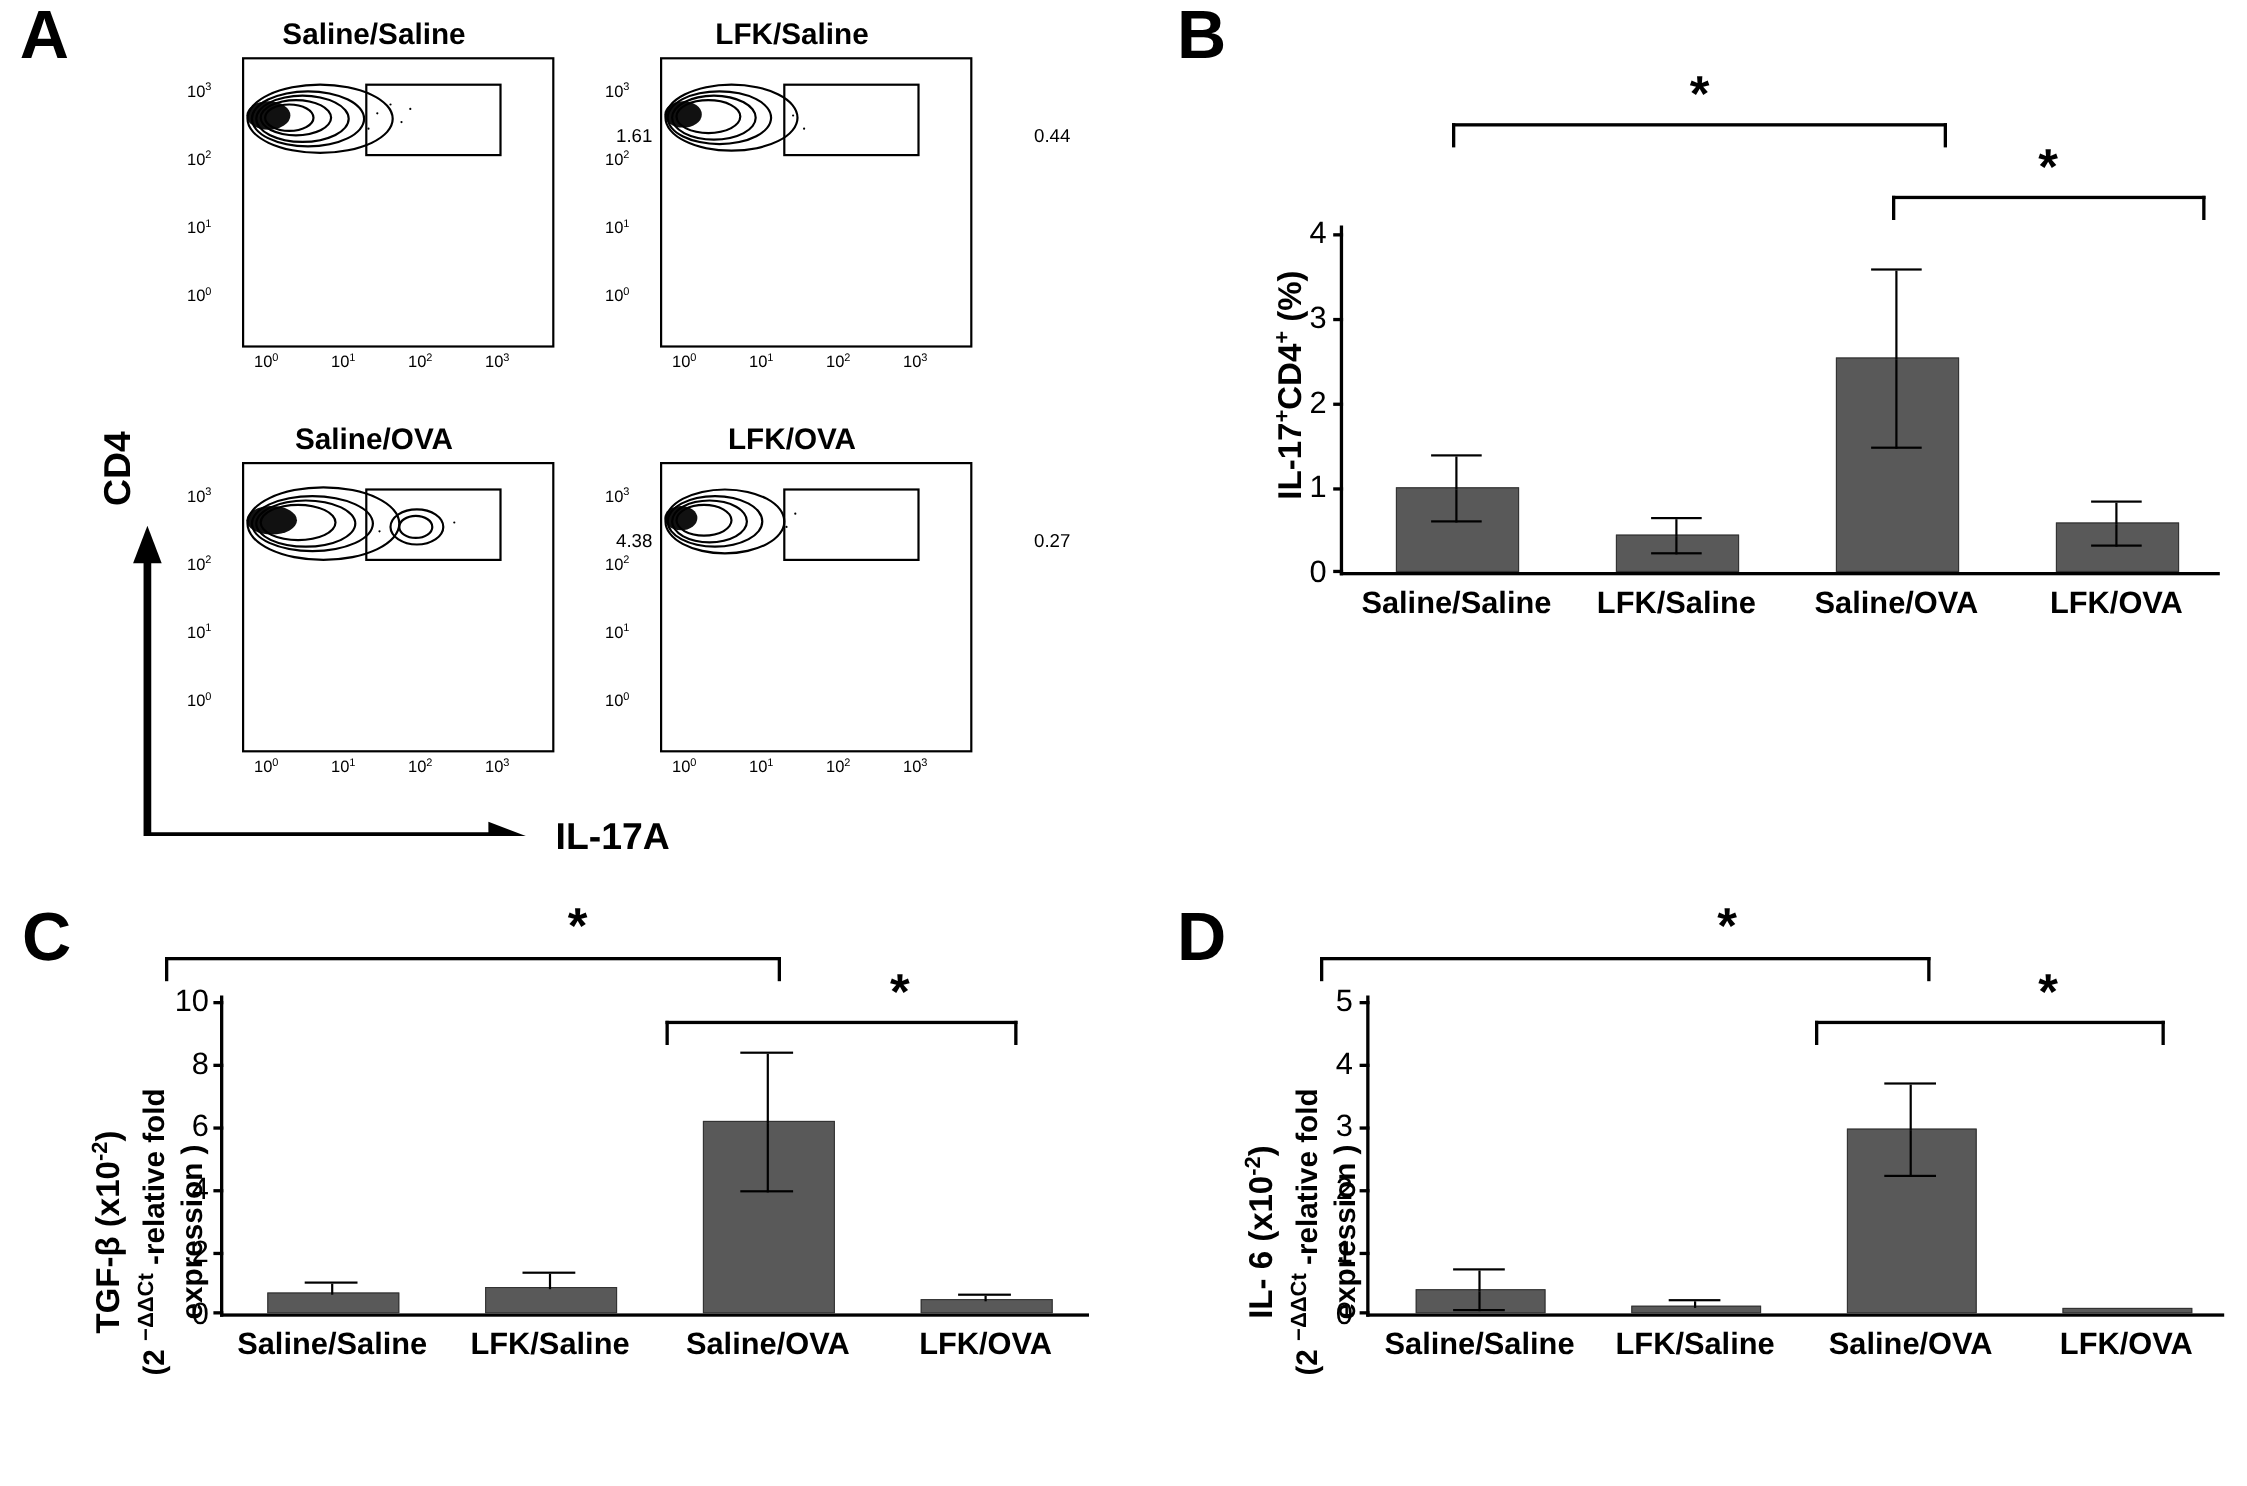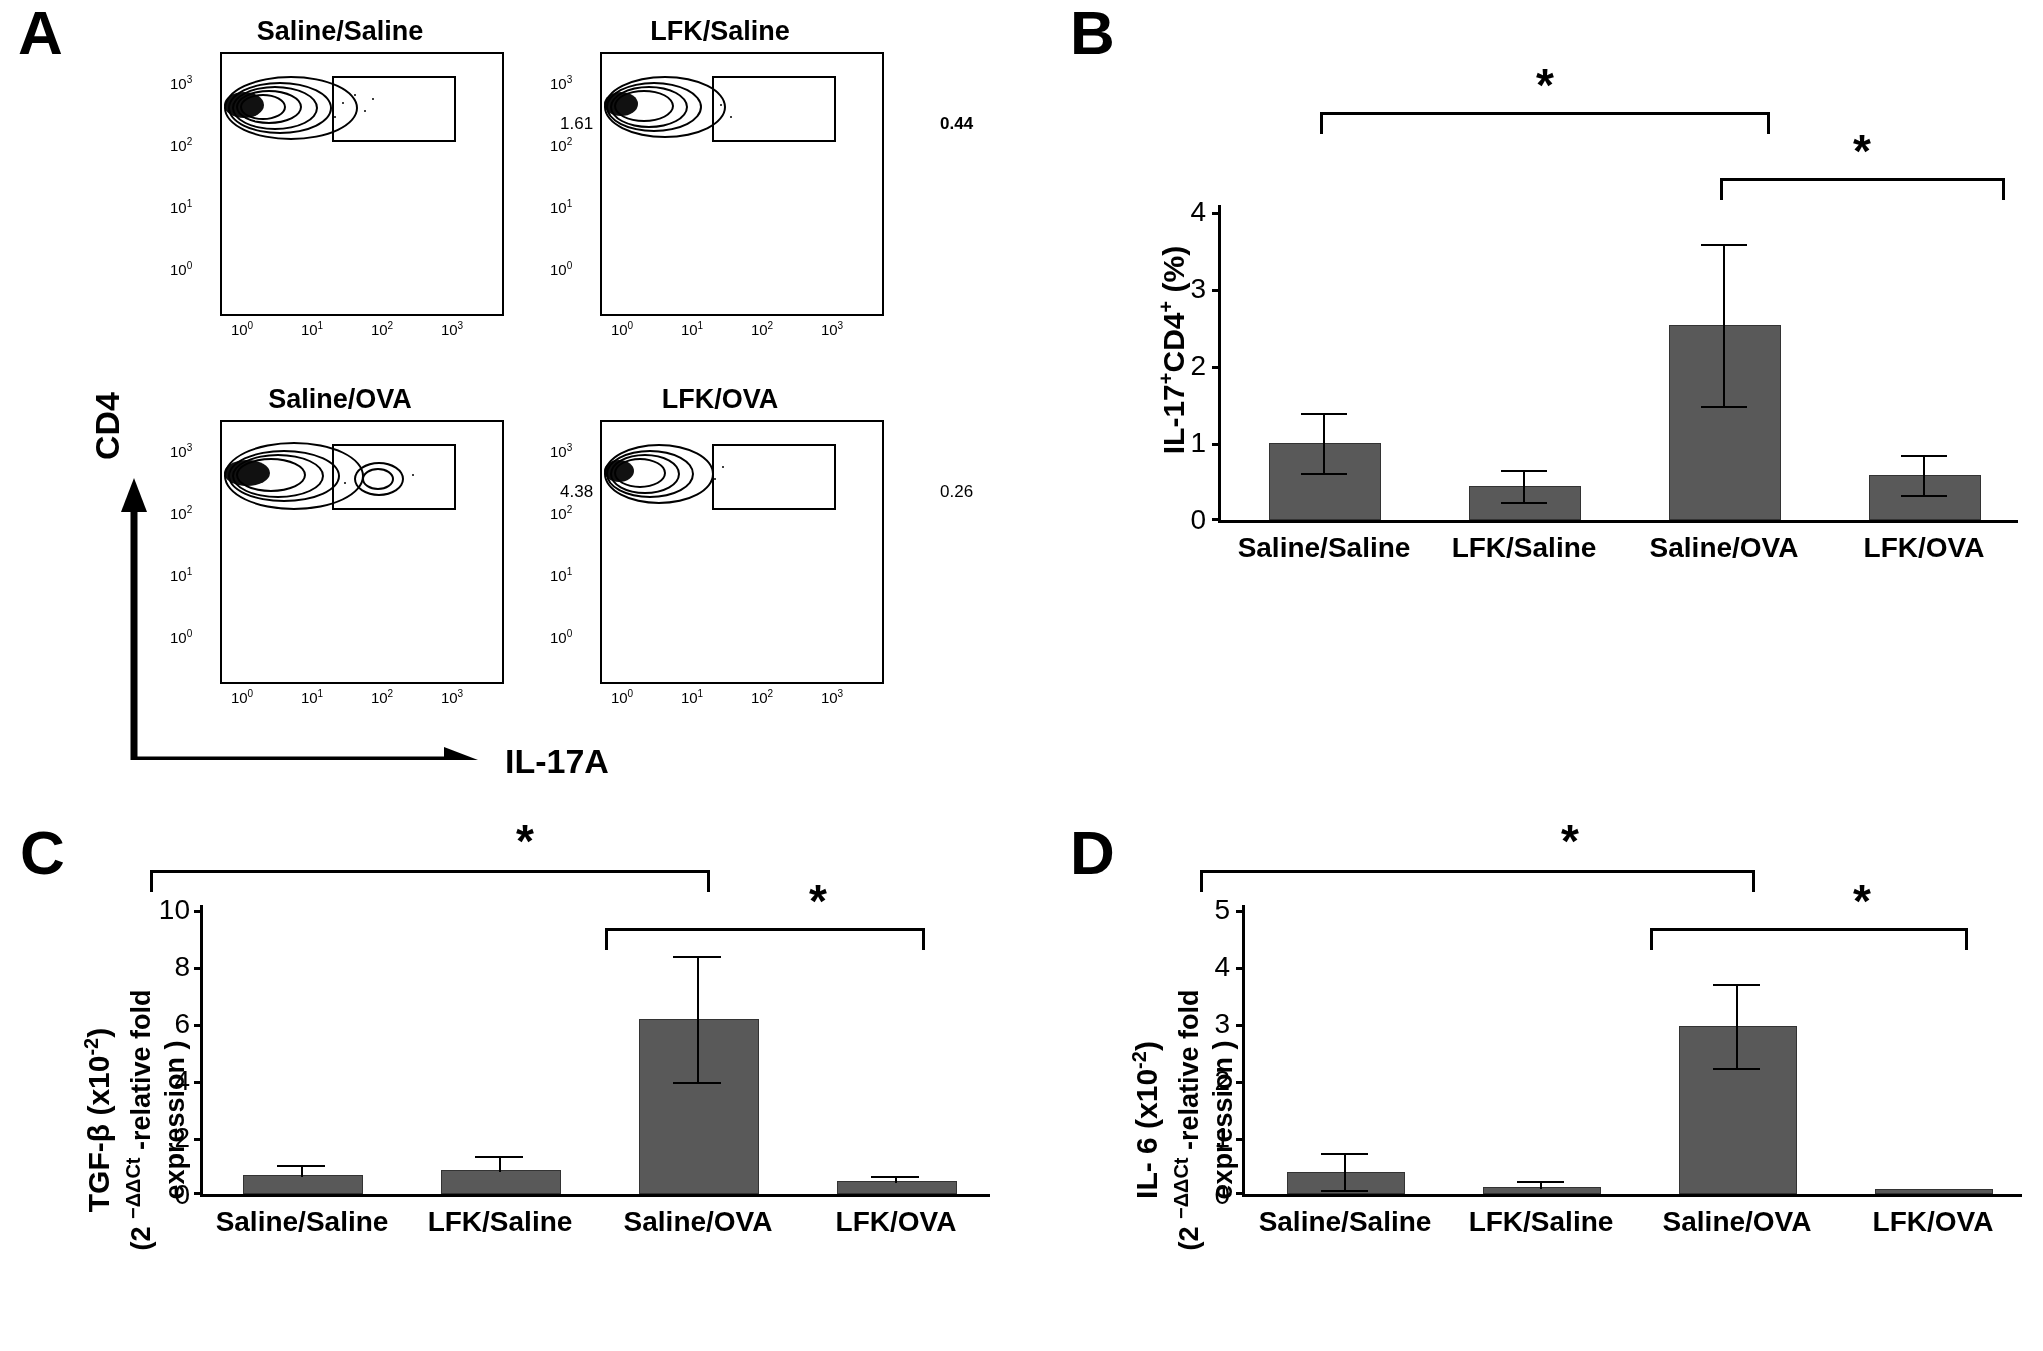--- a/index.html
+++ b/index.html
@@ -95,21 +95,21 @@
       <div class="gate" style="left:110px;top:22px;width:120px;height:62px;"></div>
       <div class="tickmark-y" style="top:30px;"></div>
       <div class="tickmark-y" style="top:92px;"></div>
       <div class="tickmark-y" style="top:154px;"></div>
       <div class="tickmark-y" style="top:216px;"></div>
       <div class="tickmark-x" style="left:22px;"></div>
       <div class="tickmark-x" style="left:92px;"></div>
       <div class="tickmark-x" style="left:162px;"></div>
       <div class="tickmark-x" style="left:232px;"></div>
     </div>
-    <div class="gate-val" style="left:400px;top:62px;font-weight:bold;">0.44</div>
+    <div class="gate-val" style="left:400px;top:62px;">0.44</div>
     <div class="ytick" style="left:10px;top:22px;">10<sup>3</sup></div>
     <div class="ytick" style="left:10px;top:84px;">10<sup>2</sup></div>
     <div class="ytick" style="left:10px;top:146px;">10<sup>1</sup></div>
     <div class="ytick" style="left:10px;top:208px;">10<sup>0</sup></div>
     <div class="xtick" style="left:82px;top:268px;">10<sup>0</sup></div>
     <div class="xtick" style="left:152px;top:268px;">10<sup>1</sup></div>
     <div class="xtick" style="left:222px;top:268px;">10<sup>2</sup></div>
     <div class="xtick" style="left:292px;top:268px;">10<sup>3</sup></div>
   </div>
 
@@ -159,21 +159,21 @@
       <div class="gate" style="left:110px;top:22px;width:120px;height:62px;"></div>
       <div class="tickmark-y" style="top:30px;"></div>
       <div class="tickmark-y" style="top:92px;"></div>
       <div class="tickmark-y" style="top:154px;"></div>
       <div class="tickmark-y" style="top:216px;"></div>
       <div class="tickmark-x" style="left:22px;"></div>
       <div class="tickmark-x" style="left:92px;"></div>
       <div class="tickmark-x" style="left:162px;"></div>
       <div class="tickmark-x" style="left:232px;"></div>
     </div>
-    <div class="gate-val" style="left:400px;top:62px;">0.26</div>
+    <div class="gate-val" style="left:400px;top:62px;">0.27</div>
     <div class="ytick" style="left:10px;top:22px;">10<sup>3</sup></div>
     <div class="ytick" style="left:10px;top:84px;">10<sup>2</sup></div>
     <div class="ytick" style="left:10px;top:146px;">10<sup>1</sup></div>
     <div class="ytick" style="left:10px;top:208px;">10<sup>0</sup></div>
     <div class="xtick" style="left:82px;top:268px;">10<sup>0</sup></div>
     <div class="xtick" style="left:152px;top:268px;">10<sup>1</sup></div>
     <div class="xtick" style="left:222px;top:268px;">10<sup>2</sup></div>
     <div class="xtick" style="left:292px;top:268px;">10<sup>3</sup></div>
   </div>
 

